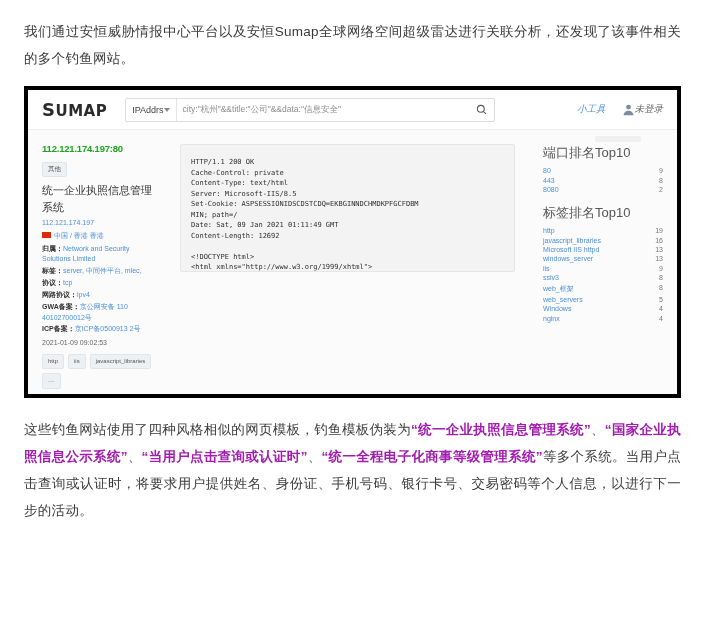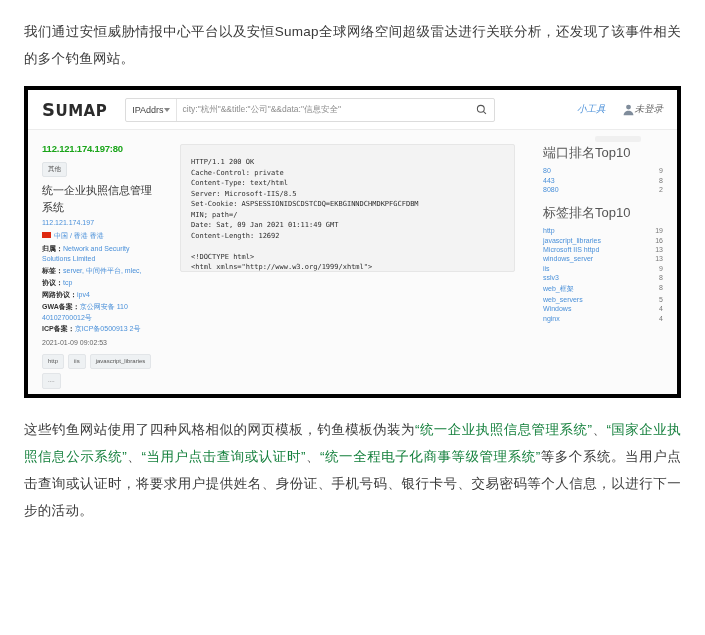--- a/index.html
+++ b/index.html
@@ -23,21 +23,21 @@
   }
   .para {
     font-size: 13.5px;
     line-height: 2.0;
     color: #3a3a3a;
     letter-spacing: 0.3px;
     text-align: justify;
   }
   .para.top { margin: 0 0 14px 0; }
   .para.bottom { margin: 18px 0 0 0; }
-  .para b { font-weight: normal; color: #15803d; }
+  .para b { font-weight: bold; color: #a21caf; }
 
   
   .shot {
     border: 4px solid #000000;
     background: #fbfbfb;
     width: 657px;
     height: 312px;
     position: relative;
     overflow: hidden;
   }

